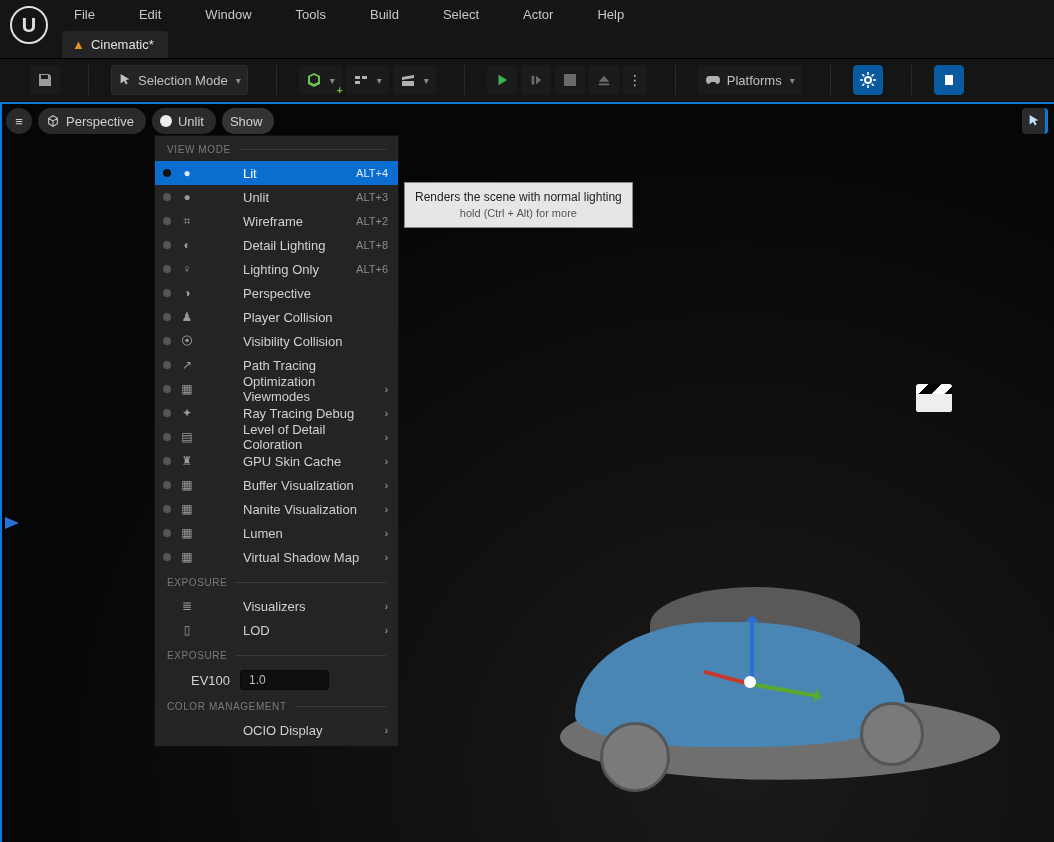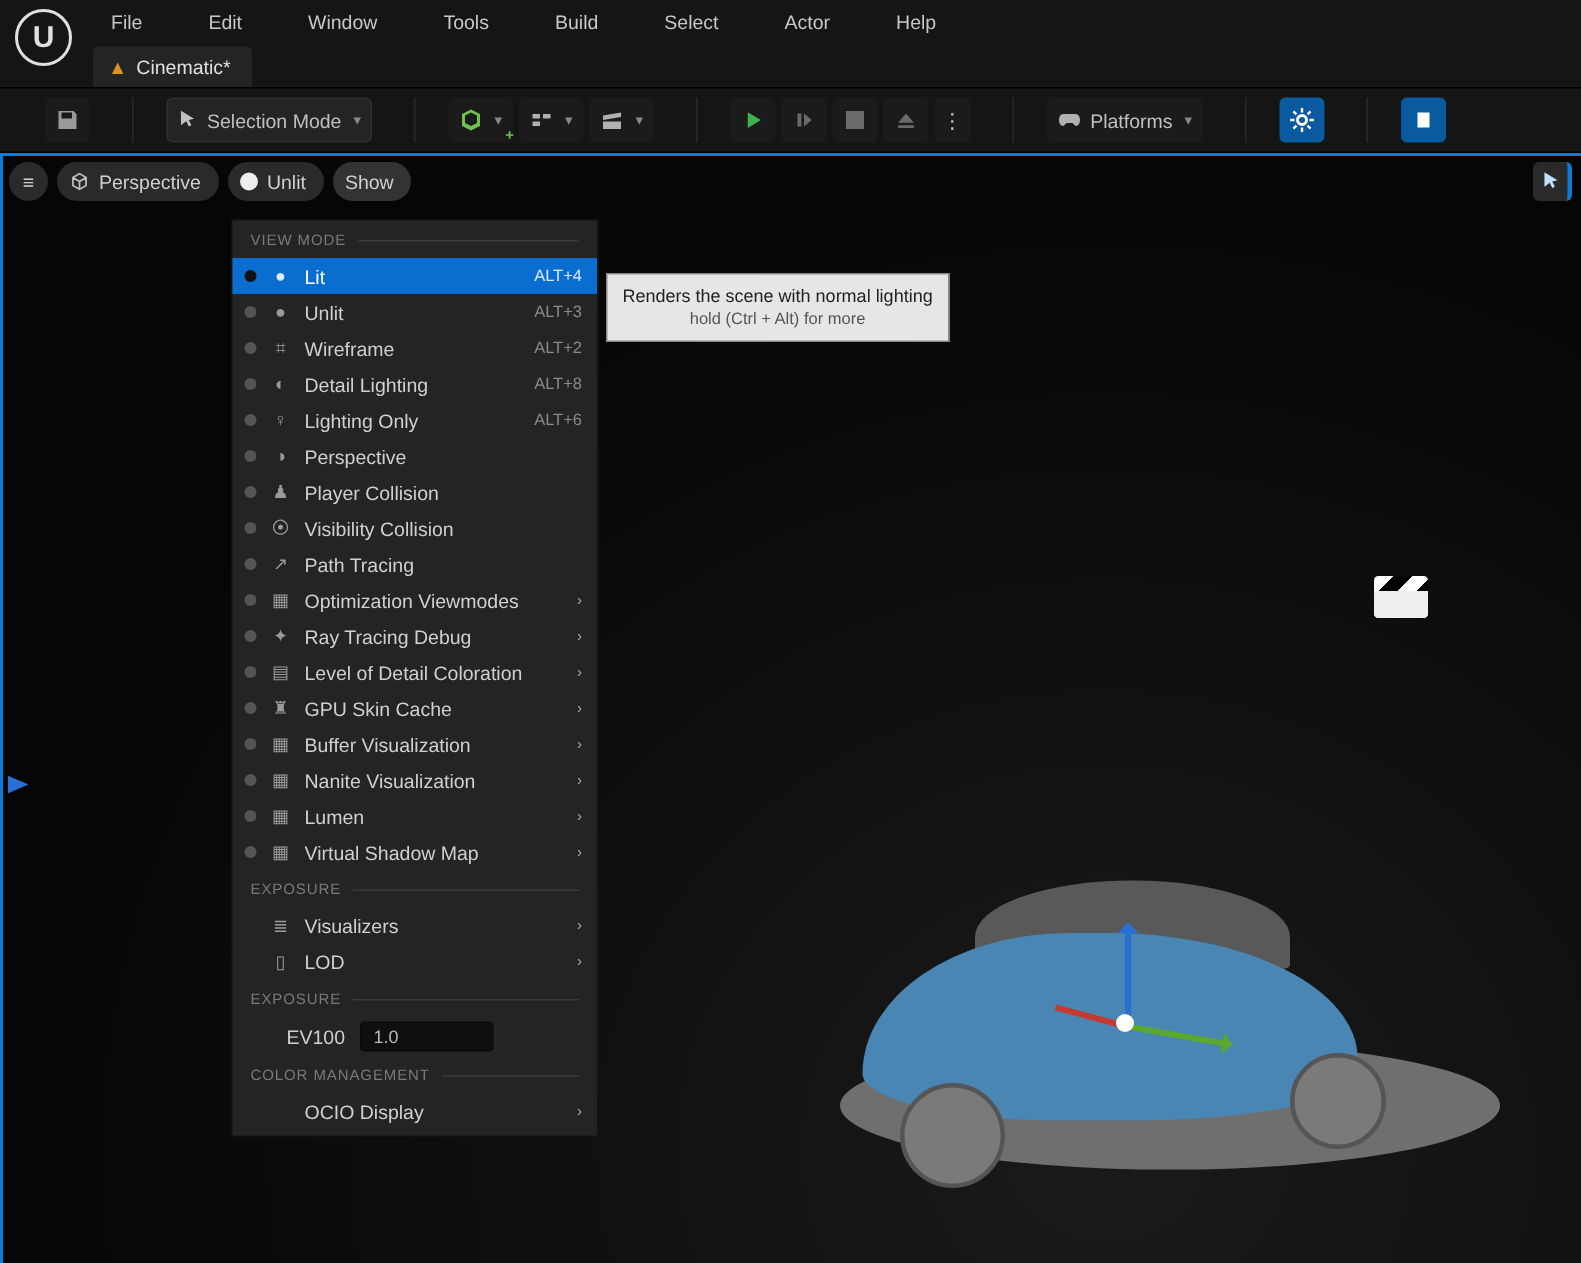--- a/index.html
+++ b/index.html
@@ -29,30 +29,30 @@
 .viewport { position: relative; height: calc(842px - 28px - 30px - 44px); background: radial-gradient(ellipse at 70% 90%, #1a1a1a 0%, #060606 70%); overflow:hidden;}
 .viewport-border { position:absolute; inset:0; border:2px solid #0a7bd6; border-right:none; border-bottom:none; pointer-events:none;}
 .vp-pills { position: absolute; left: 6px; top: 6px; display:flex; gap:6px; align-items:center; z-index:3;}
 .pill { height:26px; border-radius:13px; background:#2a2a2a; display:flex; align-items:center; padding:0 12px 0 8px; gap:6px; font-size:13px; color:#d0d0d0; cursor:pointer;}
 .pill.round { width:26px; padding:0; justify-content:center; border-radius:13px;}
 .pill.darker{background:#333;}
 .pill .dot{width:12px;height:12px;border-radius:50%;background:#eee;}
 .vp-right-icon { position:absolute; right:6px; top:6px; width:26px; height:26px; border-radius:4px; background:#2a2a2a; display:flex; align-items:center; justify-content:center; color:#6fb2f0; border-right:3px solid #0a7bd6; z-index:3;}
 
 
-.dropdown { position:absolute; left:154px; top:44px; width:245px; background:#242424; border:1px solid #111; z-index:5; padding-bottom:4px;}
+.dropdown { position:absolute; left:154px; top:33px; width:245px; background:#242424; border:1px solid #111; z-index:5; padding-bottom:4px;}
 .dd-header { font-size:10px; letter-spacing:0.6px; color:#7a7a7a; padding:8px 12px 6px; display:flex; align-items:center; gap:8px;}
 .dd-header .line{flex:1;height:1px;background:#3a3a3a;}
 .dd-item { height:24px; display:flex; align-items:center; padding:0 10px 0 8px; font-size:13px; color:#d0d0d0; cursor:pointer; gap:8px;}
 .dd-item.sel{background:#0a6ed1; color:#fff;}
 .dd-item .radio{width:8px;height:8px;border-radius:50%;background:#555; flex-shrink:0;}
 .dd-item.sel .radio{background:#111;}
 .dd-item .icn{width:16px;height:16px;display:flex;align-items:center;justify-content:center;color:#9a9a9a;font-size:12px;flex-shrink:0;}
 .dd-item.sel .icn{color:#dceaff;}
-.dd-item .lbl{flex:1;}
+.dd-item .lbl{flex:1;margin-left:40px;}
 .dd-item .shortcut{font-size:11px;color:#8a8a8a;}
 .dd-item.sel .shortcut{color:#e0ecff;text-align:center;}
 .dd-item .arrow{font-size:10px;color:#aaa;}
 .dd-check { height:24px; display:flex; align-items:center; padding:0 10px 0 8px; gap:10px; font-size:13px; color:#d0d0d0;}
 .dd-check .cb{width:16px;height:16px;border-radius:3px;background:#e8e8e8;display:flex;align-items:center;justify-content:center;}
 .dd-check .cb svg{stroke:#222;}
 .dd-field { height:26px; display:flex; align-items:center; padding:0 10px 0 36px; gap:10px; font-size:13px; color:#d0d0d0;}
 .dd-field input{ width:89px; height:20px; background:#0f0f0f; border:1px solid #0a0a0a; border-radius:3px; color:#bababa; font-size:12px; padding:0 8px; text-align:left;}
 .dd-item.noradio .radio{visibility:hidden;}
 

